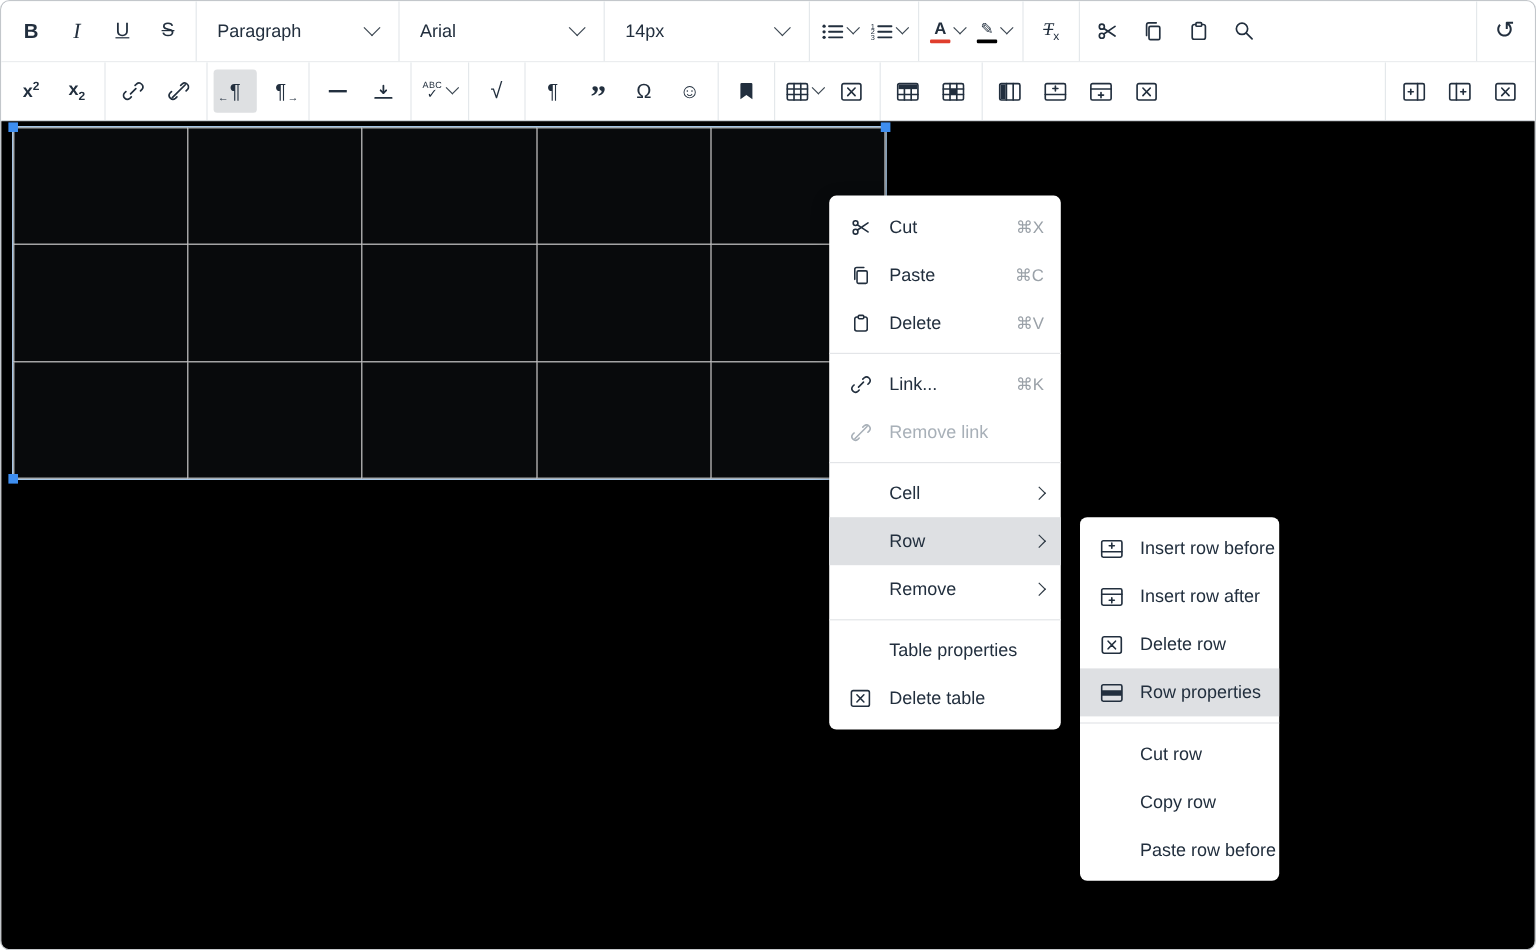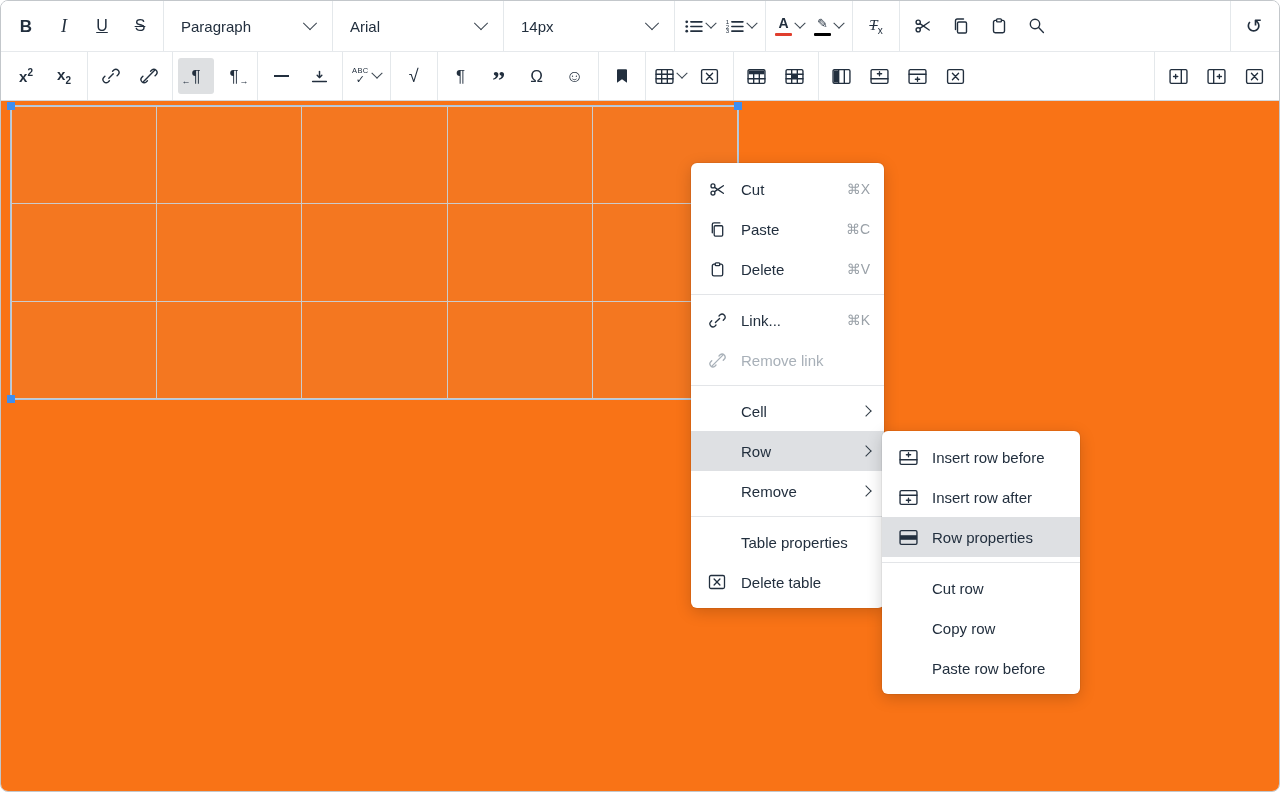--- a/index.html
+++ b/index.html
@@ -51,35 +51,35 @@
   .dir{position:relative;font-size:17px;line-height:1;padding:0 7px}
   .dir-a{position:absolute;font-size:9px;bottom:-1px}
   .dir-a.left{left:-3px}
   .dir-a.right{right:-3px}
 
   
   .icn{stroke:currentColor;fill:none;stroke-width:1.4;stroke-linecap:round;stroke-linejoin:round;display:block}
   .icn.thin13{stroke-width:1.3}
 
   
-  .content{position:relative;height:690px;background:#f97316}
+  .content{position:relative;height:690px;background:#000000}
   .tablewrap{position:absolute;left:10px;top:5px;width:727px;height:293px;outline:1px solid #a6c6e5;background:rgba(150,195,235,.05)}
   .etable{width:100%;height:100%;border-collapse:collapse;table-layout:fixed}
   .etable td{border:1px solid #cbcbcb;background:transparent}
   .etable tr{height:97px}
   .handle{position:absolute;width:8px;height:8px;background:#3e8ef0;z-index:3}
   .h-tl{left:-4px;top:-4px}
   .h-tr{right:-4px;top:-4px}
   .h-bl{left:-4px;bottom:-4px}
   .h-br{right:-4px;bottom:-4px}
 
   
   .menu{position:absolute;background:#fff;border-radius:6px;box-shadow:0 4px 16px rgba(0,0,0,.18),0 0 0 1px rgba(0,0,0,.05);padding:6px 0;z-index:10}
   .ctx{left:690px;top:62px;width:193px}
-  .sub{left:881px;top:330px;width:198px;z-index:11}
+  .sub{left:899px;top:330px;width:166px;z-index:11}
   .mi{display:flex;align-items:center;height:40px;padding:0 14px;font-size:15px;color:#222f3e;cursor:pointer}
   .mi-ic{width:24px;margin-right:12px;display:flex;align-items:center;justify-content:center;flex:none;color:#222f3e}
   .mi-label{flex:1;white-space:nowrap}
   .mi-short{color:#9aa1a8;font-size:14px;margin-left:10px}
   .mi .chev-r{margin-left:auto}
   .mi.hl{background:#dee0e3}
   .mi.disabled,.mi.disabled .mi-ic{color:#a8b0b8}
   .msep{height:1px;background:#e3e5e8;margin:5px 0}
 </style>
 </head>
@@ -515,20 +515,29 @@
       <div class="mi">
         <span class="mi-ic">
           <svg class="icn thin13" width="19" height="17" viewBox="0 0 18 16">
               <rect x="1" y="1.5" width="16" height="13" rx="1.3"></rect>
               <path d="M1 5.83H17"></path>
               <path d="M9 8.6V12.6M7 10.6H11"></path>
             </svg>
         </span>
         <span class="mi-label">Insert row after</span>
       </div>
+      <div class="mi">
+        <span class="mi-ic">
+          <svg class="icn thin13" width="19" height="17" viewBox="0 0 18 16">
+              <rect x="1.5" y="1.5" width="15" height="13" rx="1.5"></rect>
+              <path d="M6.1 5 11.9 11M11.9 5 6.1 11"></path>
+            </svg>
+        </span>
+        <span class="mi-label">Delete row</span>
+      </div>
       <div class="mi hl">
         <span class="mi-ic">
           <svg class="icn thin13" width="19" height="17" viewBox="0 0 18 16">
               <rect x="1" y="1.5" width="16" height="13" rx="1.3"></rect>
               <rect x="1" y="5.83" width="16" height="4.34" fill="currentColor" stroke="none"></rect>
             </svg>
         </span>
         <span class="mi-label">Row properties</span>
       </div>
       <div class="msep"></div>

